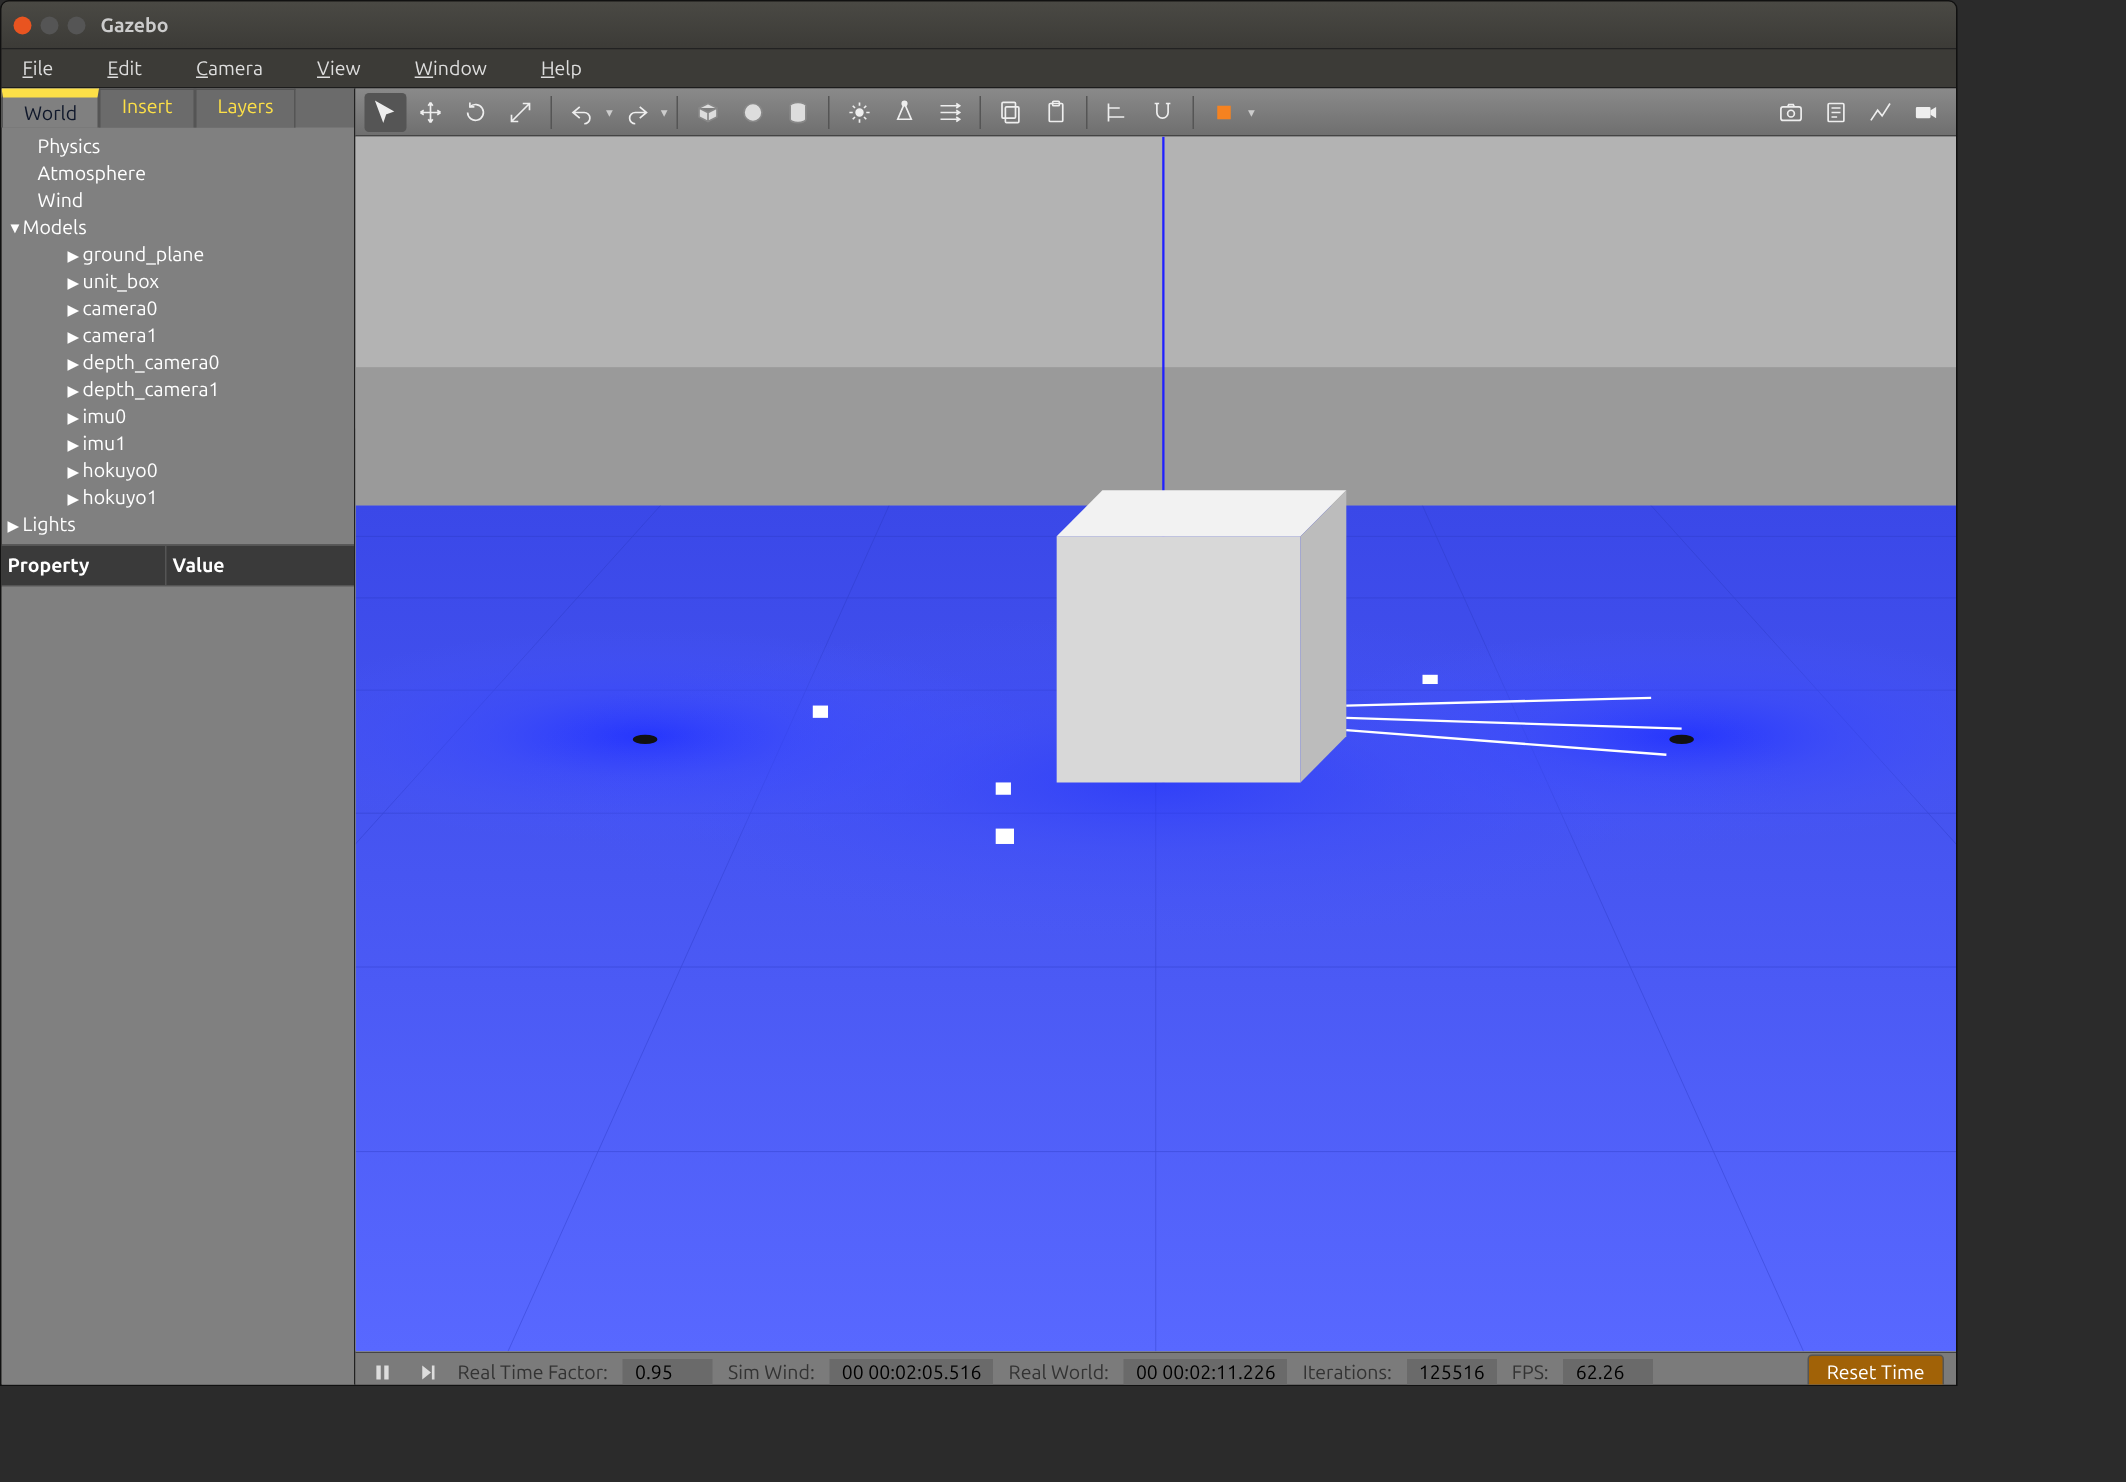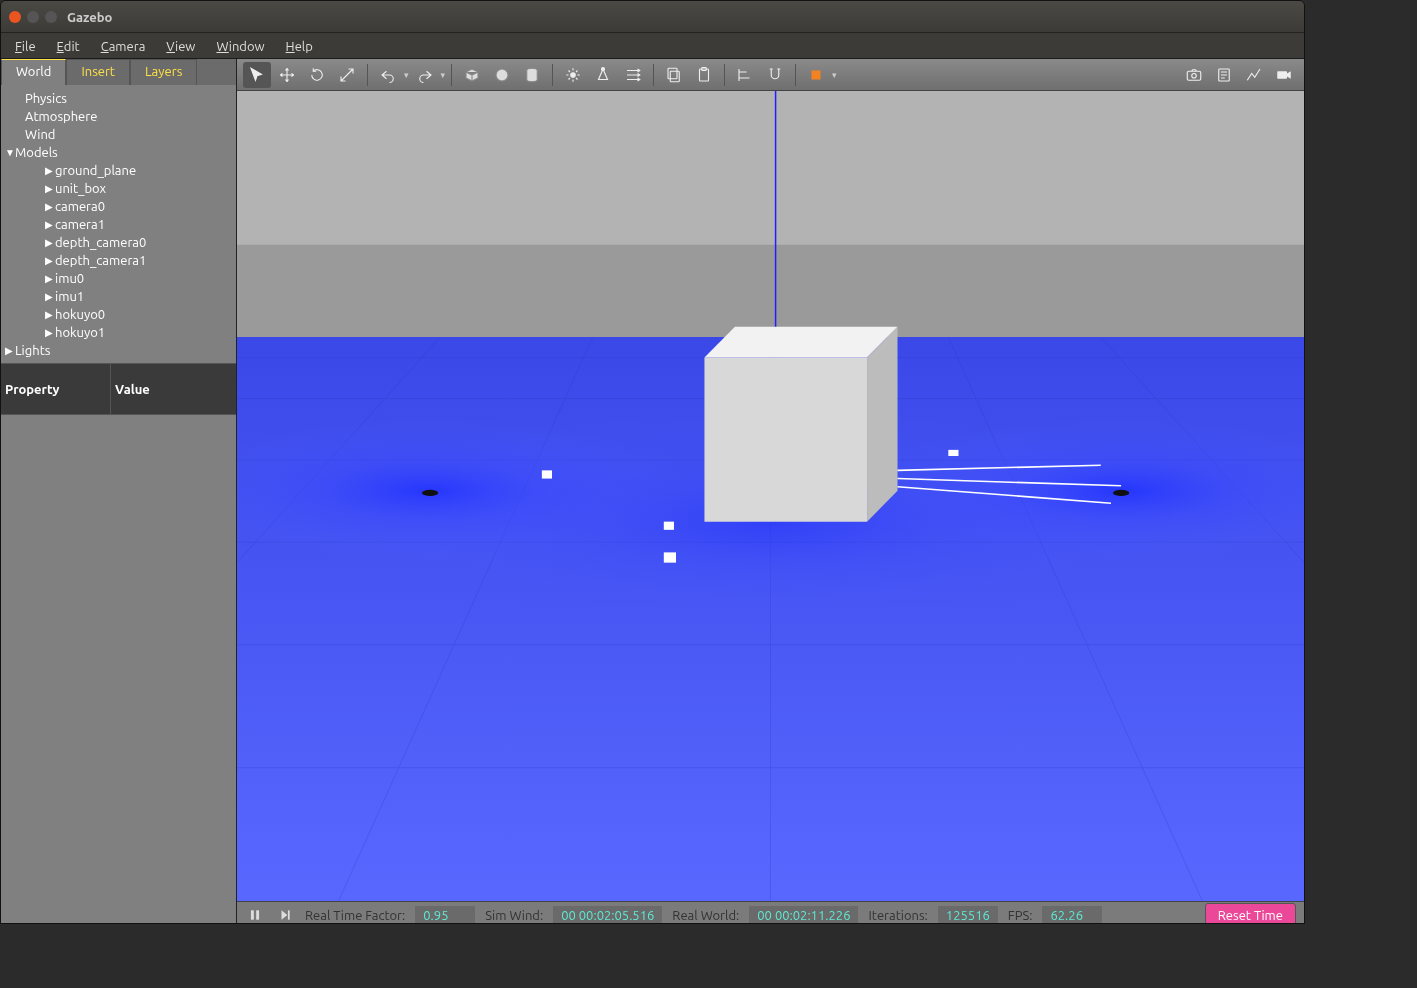--- a/index.html
+++ b/index.html
@@ -3,57 +3,57 @@
 <meta charset="utf-8">
 <style>
 * { margin:0; padding:0; box-sizing:border-box; font-family:"Ubuntu",sans-serif; font-size:13px; }
 body { background:#2b2b2b; width:1417px; height:988px; overflow:hidden; color:#ddd; }
 .window { position:absolute; left:0; top:0; width:1305px; height:924px; background:#3c3b37; border:1px solid #111; border-radius:6px 6px 0 0; overflow:hidden; }
 .titlebar { height:32px; background:linear-gradient(#4a4944,#3c3b37); display:flex; align-items:center; padding:0 8px; border-bottom:1px solid #222; }
 .win-btns { display:flex; gap:6px; margin-right:10px; }
 .win-btn { width:12px; height:12px; border-radius:50%; background:#555; }
 .win-btn.close { background:#e95420; }
 .title { color:#ccc; font-weight:bold; }
-.menubar { height:26px; background:#3c3b37; display:flex; align-items:center; padding:0 6px; gap:5px; border-bottom:1px solid #1c1c1c; }
+.menubar { height:26px; background:#3c3b37; display:flex; align-items:center; padding:0 6px; gap:20px; border-bottom:1px solid #1c1c1c; }
 .menu-item { color:#ddd; padding:2px 8px; cursor:pointer; }
 .menu-item u { text-decoration:underline; }
 .app-body { display:flex; height:calc(100% - 54px); background:#2f2f2f; }
 
 .left-panel { width:236px; background:#808080; display:flex; flex-direction:column; border-right:1px solid #222; }
 .tabs { display:flex; height:26px; background:#6b6b6b; }
 .tab { padding:4px 14px; background:#6b6b6b; color:#fde047; border:1px solid #555; border-bottom:none; cursor:pointer; }
-.tab.active { background:#808080; color:#ffffff; border-top:1px solid #fde047; }
+.tab.active { background:#808080; color:#0f172a; border-top:6px solid #fde047; }
 .tree { flex:0 0 auto; padding:4px 0; color:#fff; font-size:13px; overflow:hidden; }
 .tree-row { display:flex; align-items:center; height:18px; padding:0 6px 0 4px; cursor:pointer; white-space:nowrap; }
 .tree-row.indent1 { padding-left:24px; }
 .tree-row.indent2 { padding-left:44px; }
 .caret { display:inline-block; width:10px; color:#fff; font-size:10px; }
 .prop-head { display:flex; background:#3a3a3a; color:#fff; font-weight:bold; border-top:1px solid #555; border-bottom:1px solid #555; }
-.prop-head .col { padding:18px 4px; }
+.prop-head .col { padding:6px 4px; }
 .prop-head .col:first-child { width:110px; border-right:1px solid #555; }
 .prop-body { flex:1; background:#808080; }
 
 .main-area { flex:1; display:flex; flex-direction:column; background:#6f6f6f; }
 .toolbar { height:32px; background:linear-gradient(#8a8a8a,#6f6f6f); display:flex; align-items:center; padding:0 6px; gap:2px; border-bottom:1px solid #444; }
 .tb-btn { width:28px; height:26px; display:flex; align-items:center; justify-content:center; color:#eee; cursor:pointer; border-radius:3px; }
 .tb-btn.active { background:#555; }
 .tb-sep { width:1px; height:22px; background:#555; margin:0 4px; }
 .tb-spacer { flex:1; }
 .tb-btn svg { width:18px; height:18px; fill:none; stroke:#eee; stroke-width:1.5; }
 .tb-btn.orange-fill svg rect { fill:#f58220; stroke:none; }
 
 .viewport { flex:1; position:relative; background:#a7a7a7; overflow:hidden; }
 .viewport canvas,.viewport svg.scene { position:absolute; inset:0; width:100%; height:100%; }
 
 .statusbar { height:26px; background:#7b7b7b; display:flex; align-items:center; padding:0 8px; gap:10px; border-top:1px solid #444; color:#333; font-size:13px; }
 .sb-btn { width:20px; height:20px; display:flex; align-items:center; justify-content:center; cursor:pointer; }
 .sb-btn svg { width:14px; height:14px; fill:#ddd; }
 .sb-label { color:#333; }
-.sb-val { background:#6a6a6a; color:#5eead4; padding:2px 8px; min-width:60px; display:inline-block; }
-.sb-reset { margin-left:auto; background:#ec4899; border:1px solid #555; color:#fff; padding:4px 12px; cursor:pointer; border-radius:3px; }
+.sb-val { background:#6a6a6a; color:#000000; padding:2px 8px; min-width:60px; display:inline-block; }
+.sb-reset { margin-left:auto; background:#a16207; border:1px solid #555; color:#fff; padding:4px 12px; cursor:pointer; border-radius:3px; }
 </style>
 </head>
 <body>
 
 <div class="window">
 
   <div class="titlebar">
     <div class="win-btns">
       <div class="win-btn close"></div>
       <div class="win-btn"></div>

